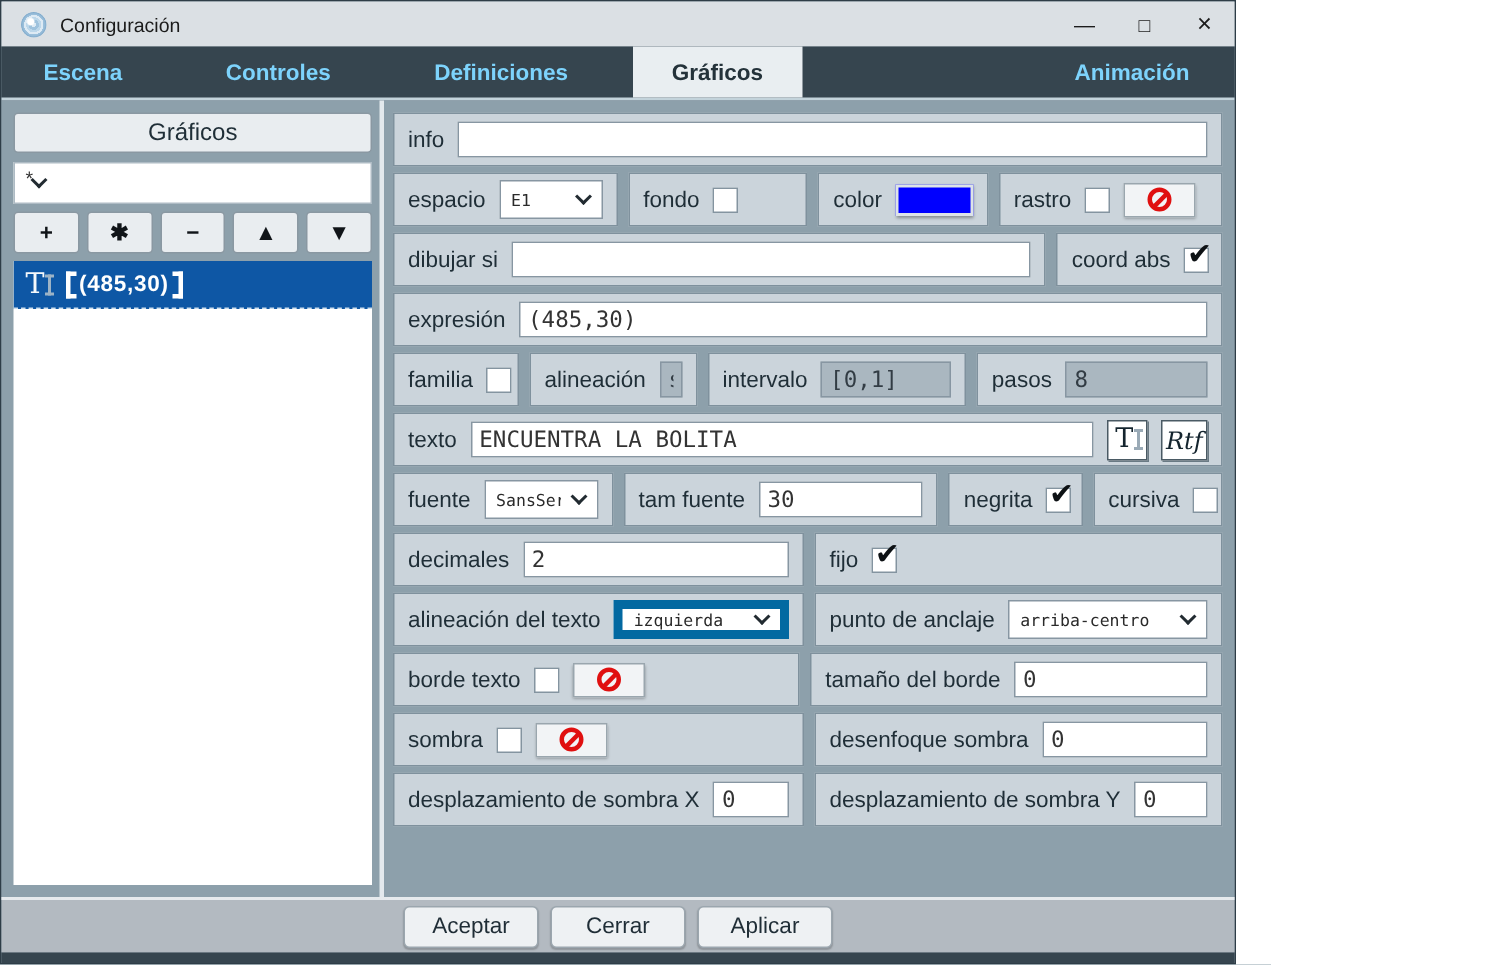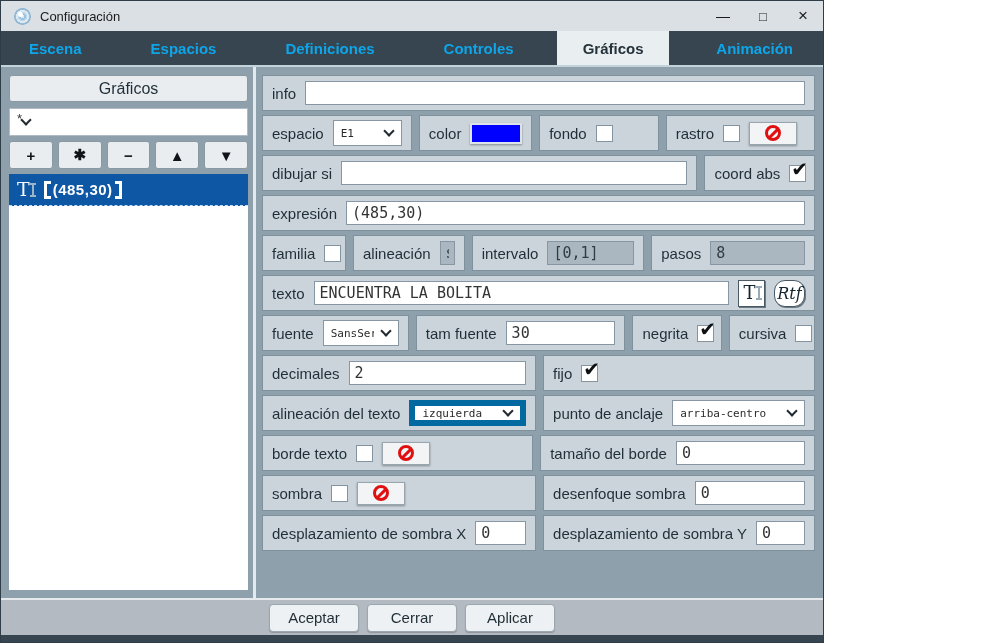--- a/index.html
+++ b/index.html
@@ -21,21 +21,21 @@
   .win-controls{ margin-left:auto; display:flex; height:100%; }
   .win-btn{ width:40px; height:100%; display:flex; align-items:center; justify-content:center;
             font-size:14px; color:#1c1c1c; cursor:default; }
   .win-btn.max{ font-size:13px; }
   .win-btn.close{ font-size:17px; }
 
   
   .tabbar{ height:36px; background:#36454f; display:flex; align-items:stretch;
            border-bottom:2px solid #c3d3db; flex:0 0 auto; }
   .tab{ display:flex; align-items:center; padding:0 26px; margin-right:17px;
-        color:#0ea5e9; font-size:15px; font-weight:700; cursor:default; }
+        color:#7dd3fc; font-size:15px; font-weight:700; cursor:default; }
   .tab:first-child{ margin-left:2px; }
   .tab.active{ background:#e9eef1; color:#24323a; }
   .tab.right{ margin-left:auto; margin-right:4px; }
 
   
   .content{ flex:1 1 auto; display:flex; background:#8da0ab; min-height:0; }
 
   
   .sidebar{ width:252px; flex:0 0 auto; padding:8px 5px 8px 8px; display:flex; flex-direction:column; }
   .side-header{ height:27px; background:#e9edf0; border:1px solid #8a98a2; border-radius:3px;
@@ -87,21 +87,21 @@
     box-shadow:0 1px 2px rgba(0,0,0,.35); display:flex; align-items:center; justify-content:center; }
   .forbid-icon{ display:inline-block; width:16px; height:16px; border:3px solid #e01010;
     border-radius:50%; position:relative; }
   .forbid-icon::after{ content:""; position:absolute; left:-1.5px; top:4px; width:13px; height:2.6px;
     background:#e01010; transform:rotate(-45deg); }
   .tbtn,.rtfbtn{ height:27px; background:#fff; border:1px solid #4a5a64; box-shadow:1px 1px 0 #6a7a84;
     display:flex; align-items:center; justify-content:center; flex:0 0 auto; }
   .tbtn{ width:27px; }
   .tbtn .serifT{ color:#14242e; font-size:18px; }
   .tbtn .ibar, .tbtn .ibar::before, .tbtn .ibar::after{ background:#9aaab6; }
-  .rtfbtn{ width:31px; font-family:"DejaVu Serif", serif; font-style:italic; font-size:16px; color:#14242e;border-radius:11px; }
+  .rtfbtn{ width:31px; font-family:"DejaVu Serif", serif; font-style:italic; font-size:16px; color:#14242e; }
 
   
   .footer{ height:37px; background:#b3bac1; border-top:2px solid #e6eaed; flex:0 0 auto;
     display:flex; align-items:center; justify-content:center; gap:8px; }
   .footer-btn{ width:90px; height:28px; background:#eef1f3; border:1px solid #9ba6ae; border-radius:4px;
     font-size:15px; color:#1f2d36; font-family:"Liberation Sans",sans-serif;
     display:flex; align-items:center; justify-content:center; box-shadow:0 1px 1px rgba(0,0,0,.2); }
   .bottom-strip{ height:7px; background:#36454f; flex:0 0 auto; }
 </style>
 </head>
@@ -114,23 +114,22 @@
     <span class="win-title">Configuración</span>
     <div class="win-controls">
       <span class="win-btn">—</span>
       <span class="win-btn max">□</span>
       <span class="win-btn close">×</span>
     </div>
   </div>
 
   <div class="tabbar">
     <div class="tab">Escena</div>
-    <div class="tab">Espacios</div>
+    <div class="tab">Controles</div>
     <div class="tab">Definiciones</div>
-    <div class="tab">Controles</div>
     <div class="tab active">Gráficos</div>
     <div class="tab right">Animación</div>
   </div>
 
   <div class="content">
 
     <aside class="sidebar">
       <div class="side-header">Gráficos</div>
       <div class="side-select">
         <span class="star">*</span>
@@ -164,29 +163,29 @@
       </div>
 
       <div class="row">
         <div class="grp" style="flex:206 1 0">
           <span class="lbl">espacio</span>
           <div class="selectbox grow">
             <span class="selval mono">E1</span>
             <span class="chev"></span>
           </div>
         </div>
+        <div class="grp" style="flex:158 1 0">
+          <span class="lbl">fondo</span>
+          <span class="checkbox">
+              <span class="chk"></span>
+            </span>
+        </div>
         <div class="grp" style="flex:148 1 0">
           <span class="lbl">color</span>
           <button class="swatch" style="background:#0000ff"></button>
-        </div>
-        <div class="grp" style="flex:158 1 0">
-          <span class="lbl">fondo</span>
-          <span class="checkbox">
-              <span class="chk"></span>
-            </span>
         </div>
         <div class="grp" style="flex:205 1 0">
           <span class="lbl">rastro</span>
           <span class="checkbox">
               <span class="chk"></span>
             </span>
           <button class="nobtn">
               <span class="forbid-icon"></span>
             </button>
         </div>

